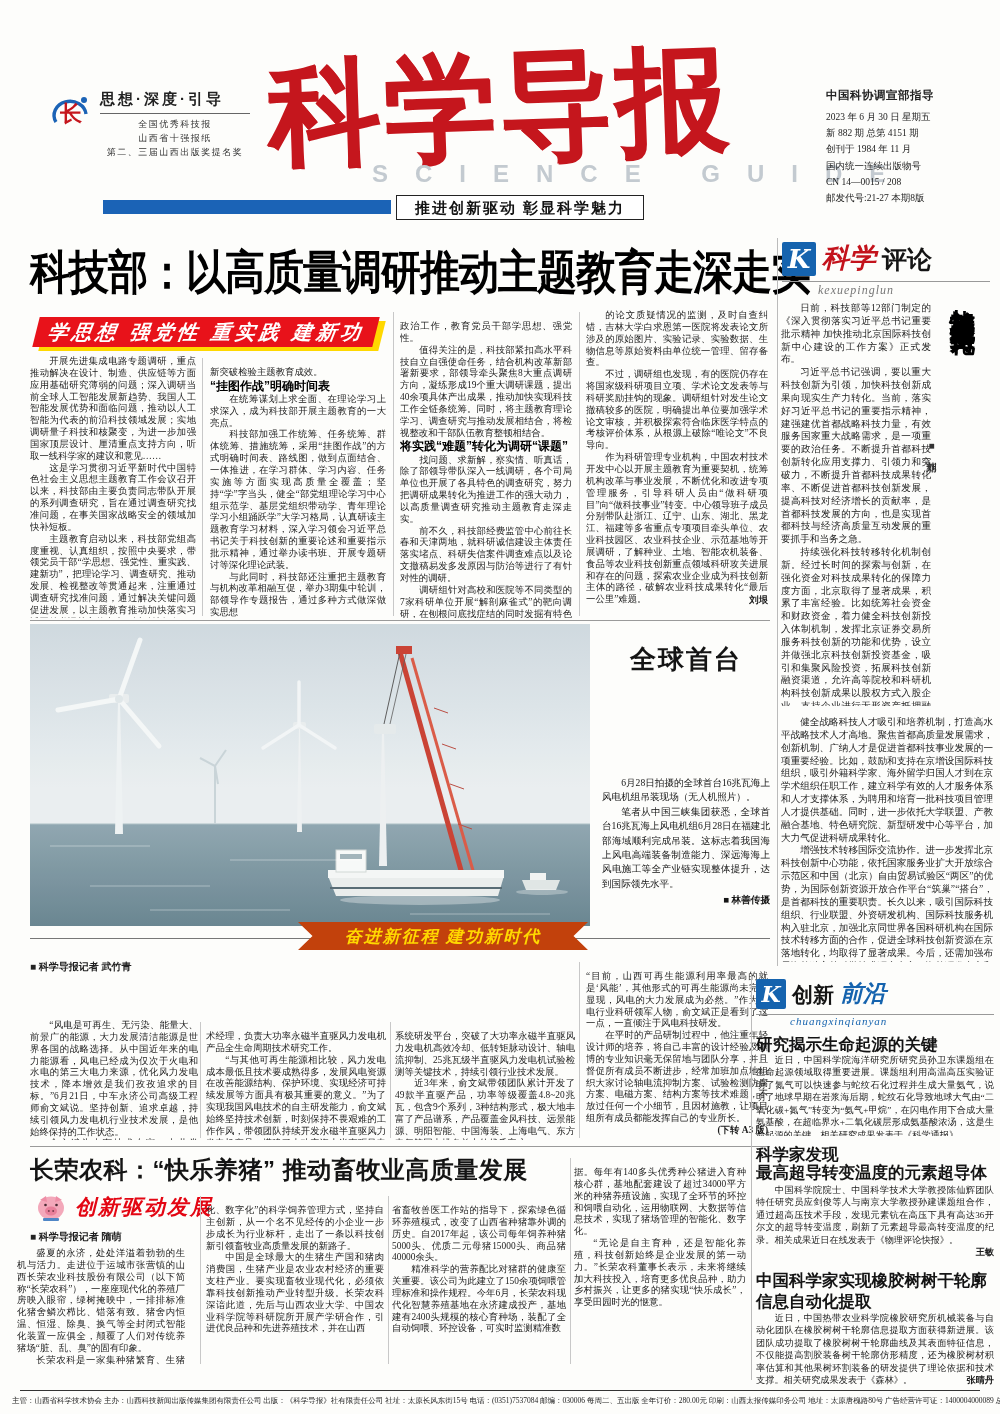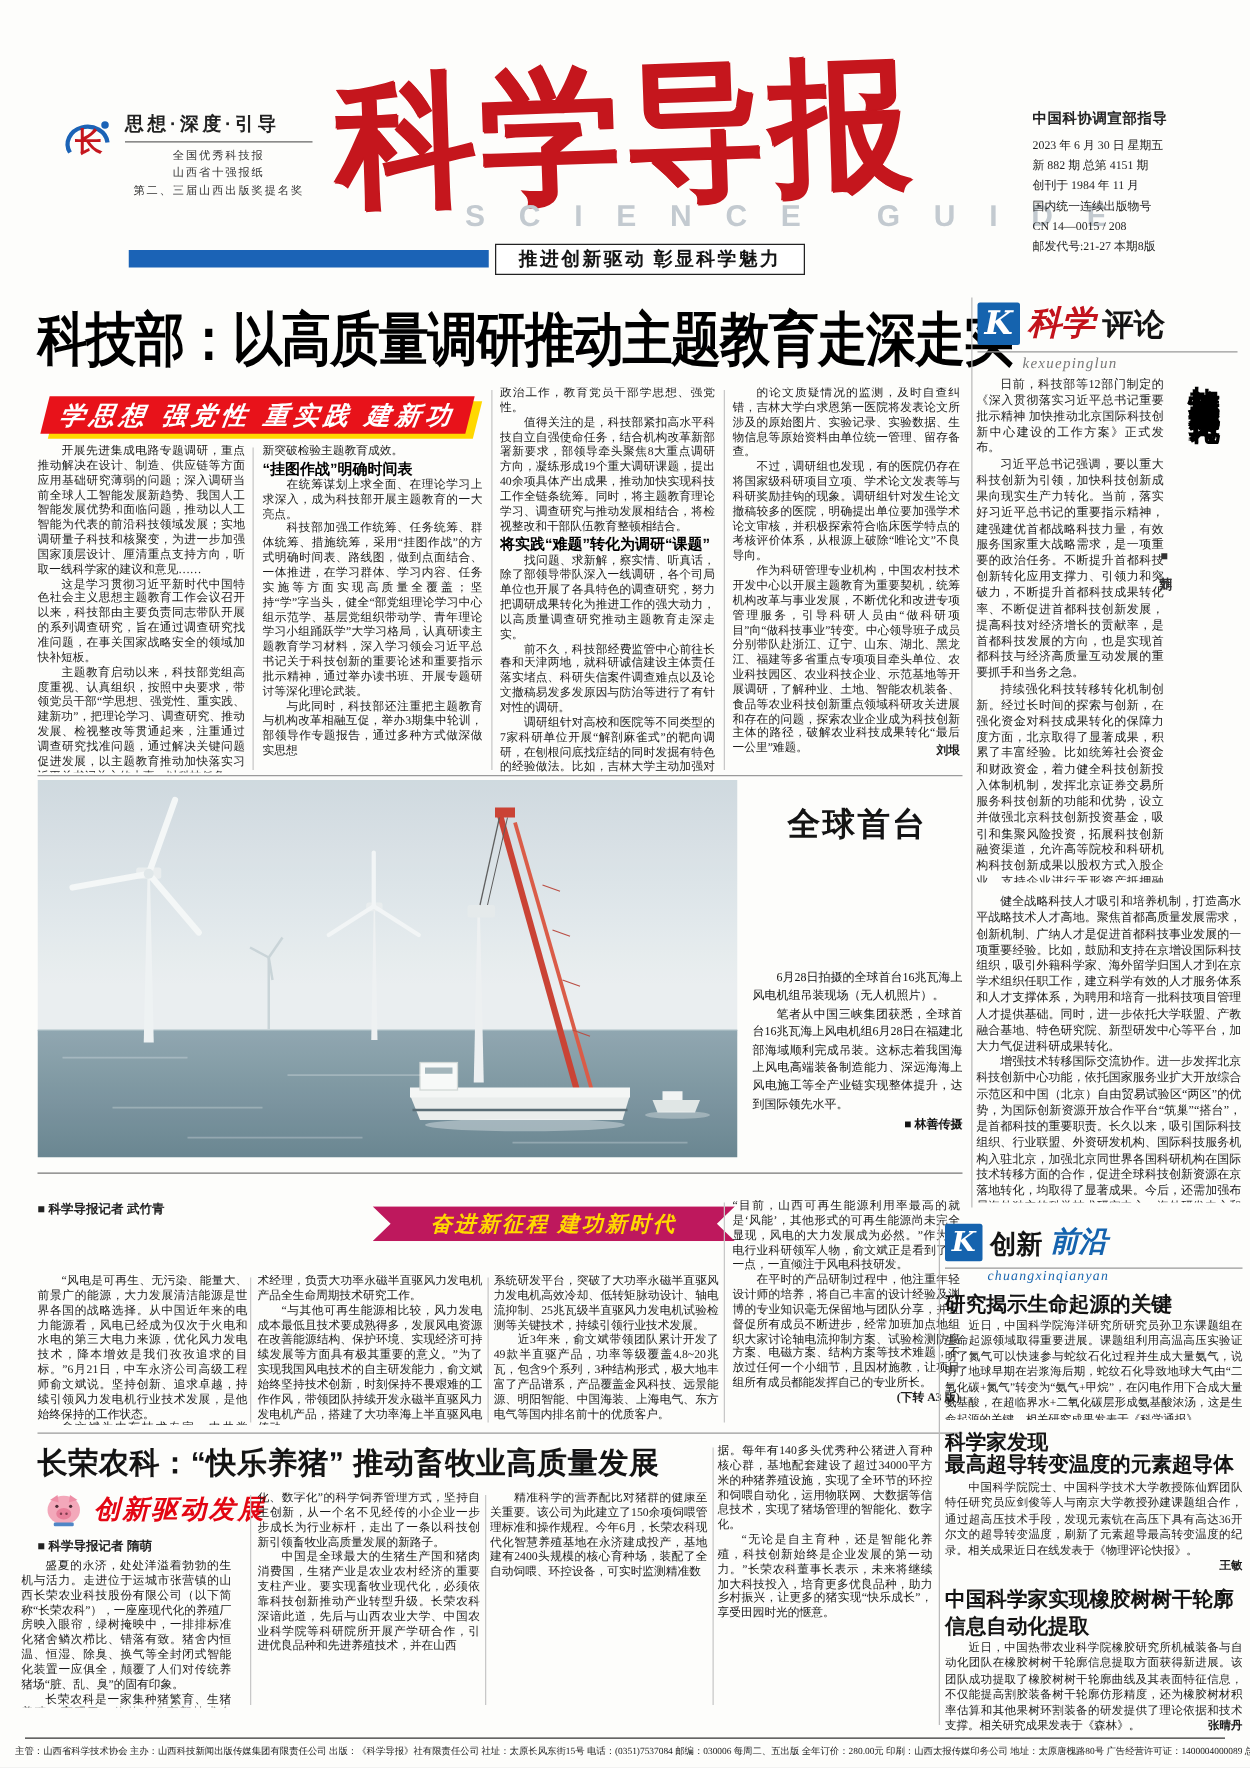--- a/index.html
+++ b/index.html
@@ -16,21 +16,21 @@
   .mast-en{font-family:"Liberation Sans",sans-serif;font-weight:bold;font-size:24px;color:#c3cad0;
            letter-spacing:27px;white-space:nowrap;}
   .pubinfo{width:168px;font-size:9.5px;line-height:1.72;text-align:justify;color:#222;}
   .pubinfo .b1{font-family:Liberation Serif, serif;font-weight:bold;font-size:11.5px;margin-bottom:3px;letter-spacing:.5px;}
   .bluebar{background:#1b63b6;height:14px;}
   .tagbox{border:1.5px solid #222;height:23px;line-height:23px;text-align:center;
           font-family:"Liberation Sans",sans-serif;font-weight:bold;font-size:15px;letter-spacing:2px;background:#fff;}
   
   .bt{font-size:9.4px;line-height:1.26;text-align:justify;color:#1b1b1b;overflow:hidden;}
   .bt p{margin:0;text-indent:2.05em;}
-  .bt p.noind{text-indent:0;}
+  .bt p.noind{text-indent:0;margin-top:11px;}
   .colsub{font-family:"Liberation Sans",sans-serif;font-weight:bold;font-size:12px;
           margin:5px 0 3px;text-indent:0!important;color:#000;}
   .au{float:right;font-family:"Liberation Sans",sans-serif;font-weight:bold;}
   .vline{width:1px;background:#c8c8c8;}
   .hline{height:1px;background:#9a9a9a;}
   
   .lead-hl{font-family:"Liberation Sans",sans-serif;font-weight:900;font-size:40px;color:#000;
            text-align:justify;text-align-last:justify;transform:scaleY(1.16);transform-origin:top;white-space:nowrap;
            letter-spacing:-1px;}
   .banner{transform:skewX(-14deg);background:#e8121a;box-shadow:7px 4px 0 #ffd800;height:30px;
@@ -48,22 +48,22 @@
   .kai p{margin:0;text-indent:2em;}
   .vtitle{writing-mode:vertical-rl;font-family:"Liberation Serif",serif;font-weight:900;
           font-size:25px;letter-spacing:1.5px;color:#000;line-height:40px;}
   .vauthor{writing-mode:vertical-rl;font-size:10px;font-weight:bold;color:#333;}
   
   .photo-title{font-family:"Liberation Sans",sans-serif;font-weight:900;font-size:26px;letter-spacing:2px;text-align:center;}
   .cap{font-size:9.6px;line-height:1.5;text-align:justify;}
   .cap p{margin:0;text-indent:2em;}
   .credit{text-align:right;font-size:9.6px;font-weight:bold;margin-top:2px;}
   
-  .ribbon{background:#be185d;clip-path:polygon(0 0,100% 0,95% 50%,100% 100%,0 100%,5% 50%);
-          display:flex;align-items:center;justify-content:center;height:28px;margin-top:43px;}
+  .ribbon{background:#c2410c;clip-path:polygon(0 0,100% 0,95% 50%,100% 100%,0 100%,5% 50%);
+          display:flex;align-items:center;justify-content:center;height:28px;}
   .ribbon span{color:#ffd800;font-family:"Liberation Sans",sans-serif;font-weight:bold;font-style:italic;
                font-size:17px;letter-spacing:2px;white-space:nowrap;}
   .byline{font-family:"Liberation Sans",sans-serif;font-weight:bold;font-size:10px;color:#222;}
   .yu-hl{font-family:"Liberation Sans",sans-serif;font-weight:900;font-size:34px;text-align:center;letter-spacing:1px;}
   .note{text-align:right;font-weight:bold;text-indent:0!important;}
   
   .cr-hl{font-family:"Liberation Sans",sans-serif;font-weight:900;font-size:24px;letter-spacing:.5px;white-space:nowrap;}
   .badge-text{font-family:"DejaVu Serif",serif;font-style:italic;font-weight:bold;font-size:21px;
               color:#e30613;letter-spacing:2px;}
   
@@ -311,20 +311,21 @@
 
   <div class="abs bt" style="left:17px;top:1248px;width:168px;height:118px;">
     <p>盛夏的永济，处处洋溢着勃勃的生机与活力。走进位于运城市张营镇的山西长荣农业科技股份有限公司（以下简称“长荣农科”），一座座现代化的养殖厂房映入眼帘，绿树掩映中，一排排标准化猪舍鳞次栉比、错落有致。猪舍内恒温、恒湿、除臭、换气等全封闭式智能化装置一应俱全，颠覆了人们对传统养猪场“脏、乱、臭”的固有印象。</p>
     <p>长荣农科是一家集种猪繁育、生猪养殖、育肥于一体的农业高新技术企业，自2009年成立以来，始终秉持“快乐养猪”的经营理念，采用“标准化、智能</p>
   </div>
   <div class="abs bt" style="left:206px;top:1194px;width:178px;height:172px;">
     <p class="noind">化、数字化”的科学饲养管理方式，坚持自主创新，从一个名不见经传的小企业一步步成长为行业标杆，走出了一条以科技创新引领畜牧业高质量发展的新路子。</p>
     <p>中国是全球最大的生猪生产国和猪肉消费国，生猪产业是农业农村经济的重要支柱产业。要实现畜牧业现代化，必须依靠科技创新推动产业转型升级。长荣农科深谙此道，先后与山西农业大学、中国农业科学院等科研院所开展产学研合作，引进优良品种和先进养殖技术，并在山西</p>
   </div>
   <div class="abs bt" style="left:392px;top:1194px;width:174px;height:172px;">
+    <p class="noind">省畜牧兽医工作站的指导下，探索绿色循环养殖模式，改变了山西省种猪靠外调的历史。自2017年起，该公司每年饲养种猪5000头、优质二元母猪15000头、商品猪40000余头。</p>
     <p>精准科学的营养配比对猪群的健康至关重要。该公司为此建立了150余项饲喂管理标准和操作规程。今年6月，长荣农科现代化智慧养殖基地在永济建成投产，基地建有2400头规模的核心育种场，装配了全自动饲喂、环控设备，可实时监测精准数</p>
   </div>
   <div class="abs bt" style="left:574px;top:1156px;width:172px;height:210px;">
     <p class="noind">据。每年有140多头优秀种公猪进入育种核心群，基地配套建设了超过34000平方米的种猪养殖设施，实现了全环节的环控和饲喂自动化，运用物联网、大数据等信息技术，实现了猪场管理的智能化、数字化。</p>
     <p>“无论是自主育种，还是智能化养殖，科技创新始终是企业发展的第一动力。”长荣农科董事长表示，未来将继续加大科技投入，培育更多优良品种，助力乡村振兴，让更多的猪实现“快乐成长”，享受田园时光的惬意。</p>
   </div>
   <div class="abs vline" style="left:200px;top:1196px;height:168px;"></div>
   <div class="abs vline" style="left:388px;top:1196px;height:168px;"></div>
   <div class="abs vline" style="left:570px;top:1158px;height:206px;"></div>
 

